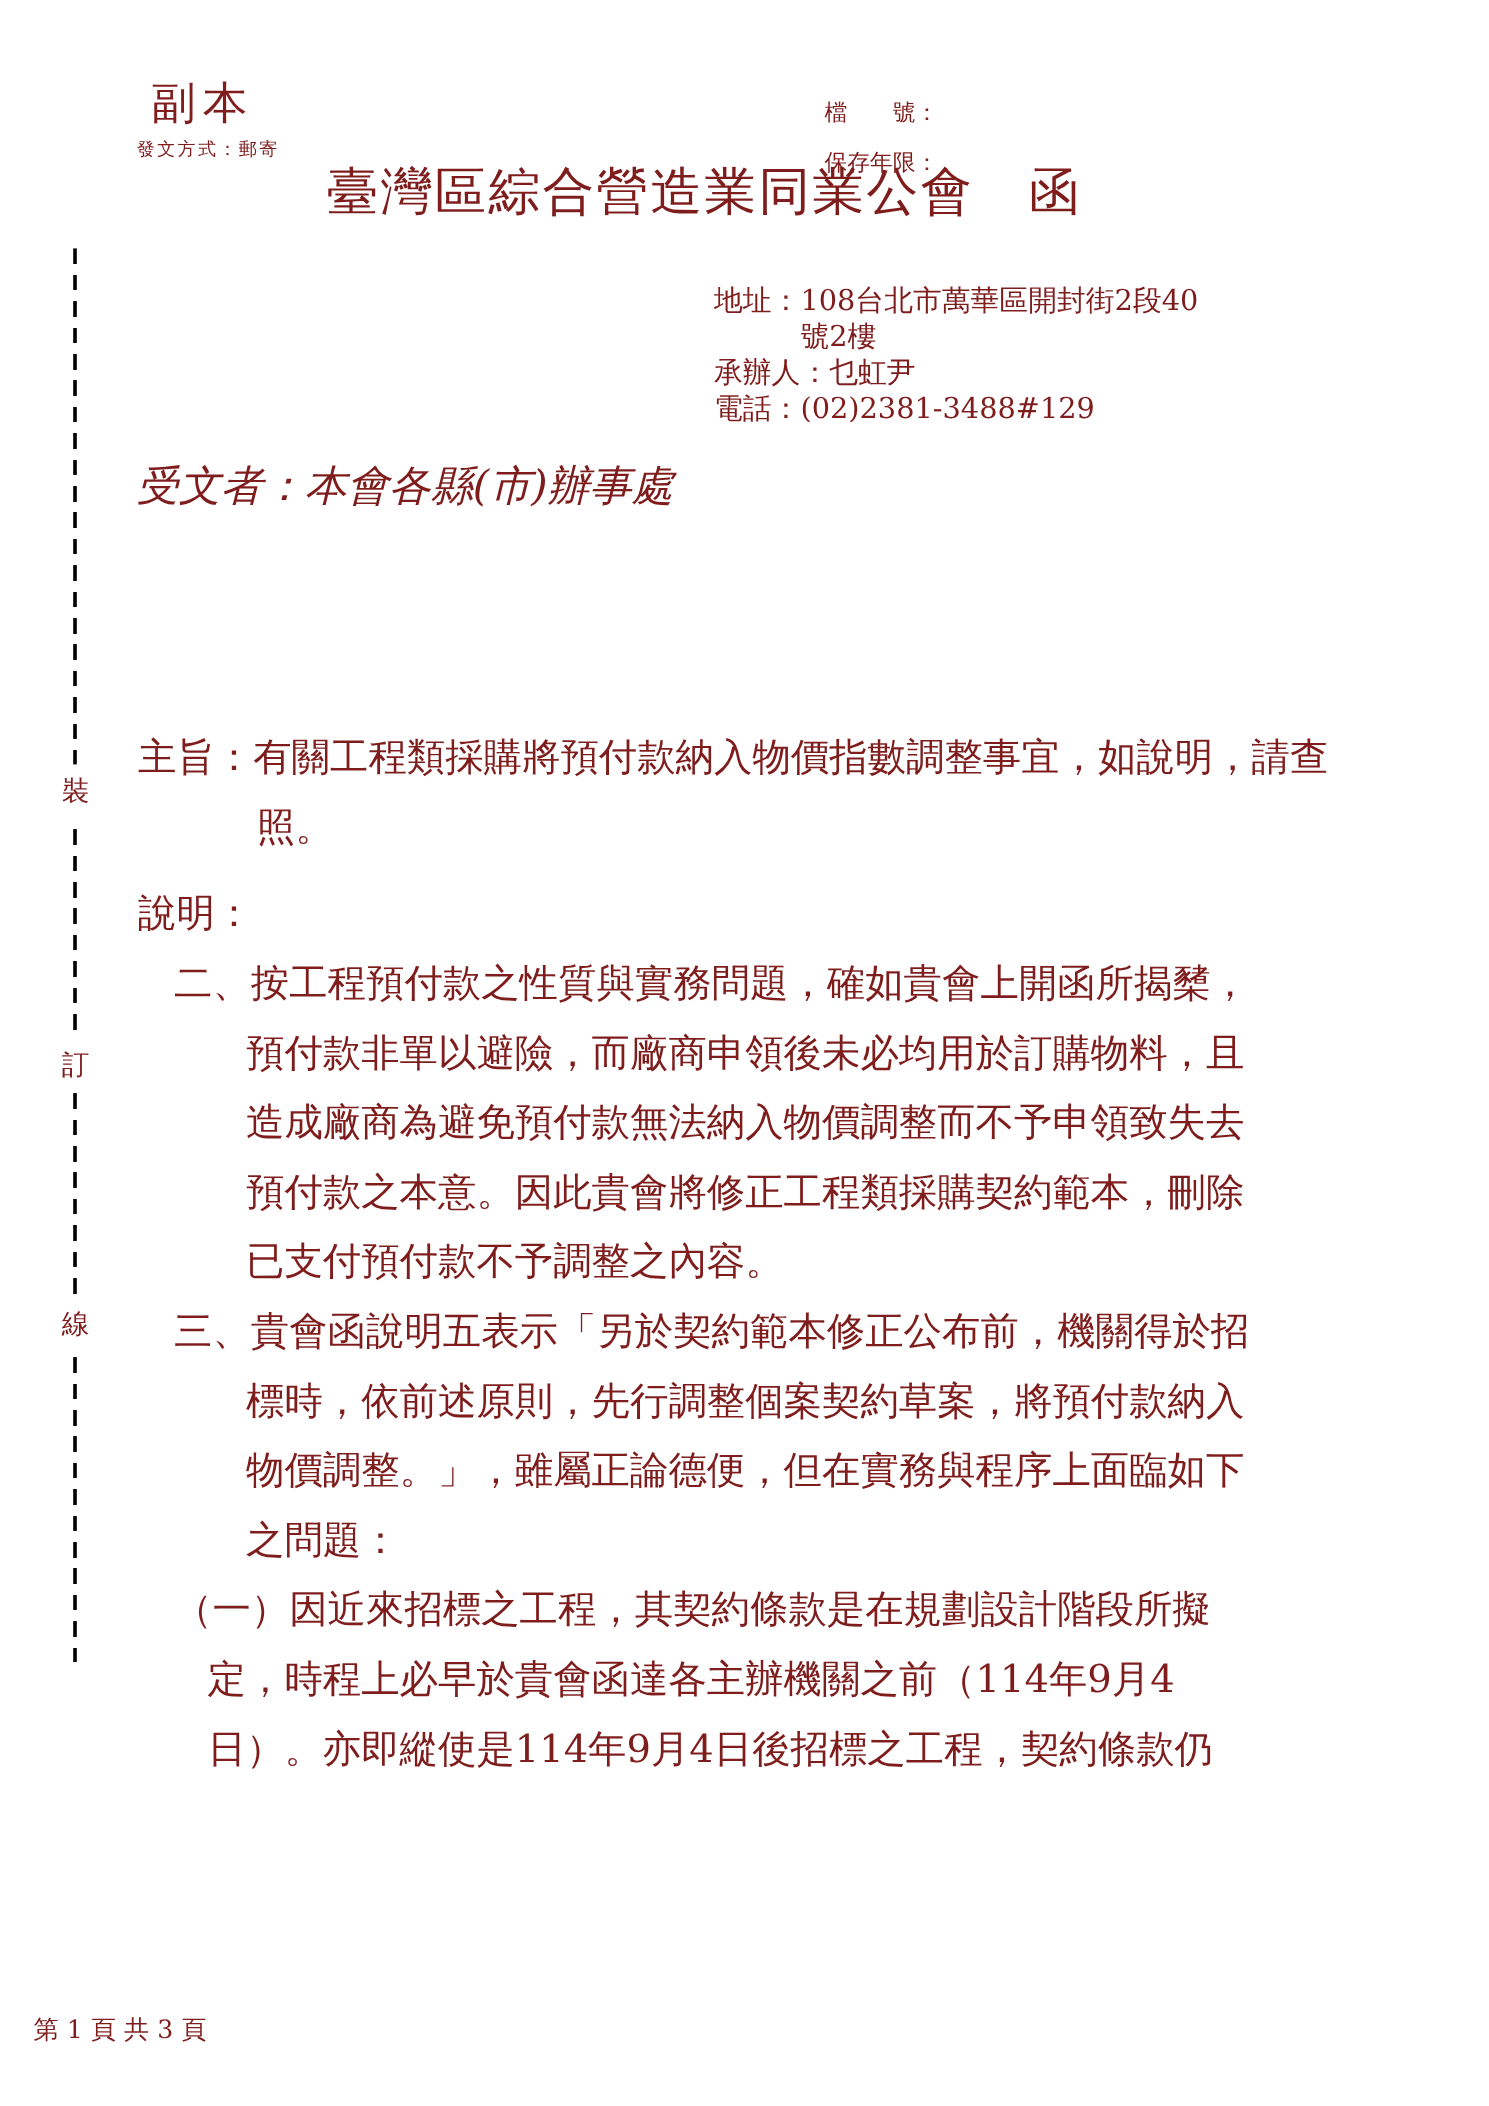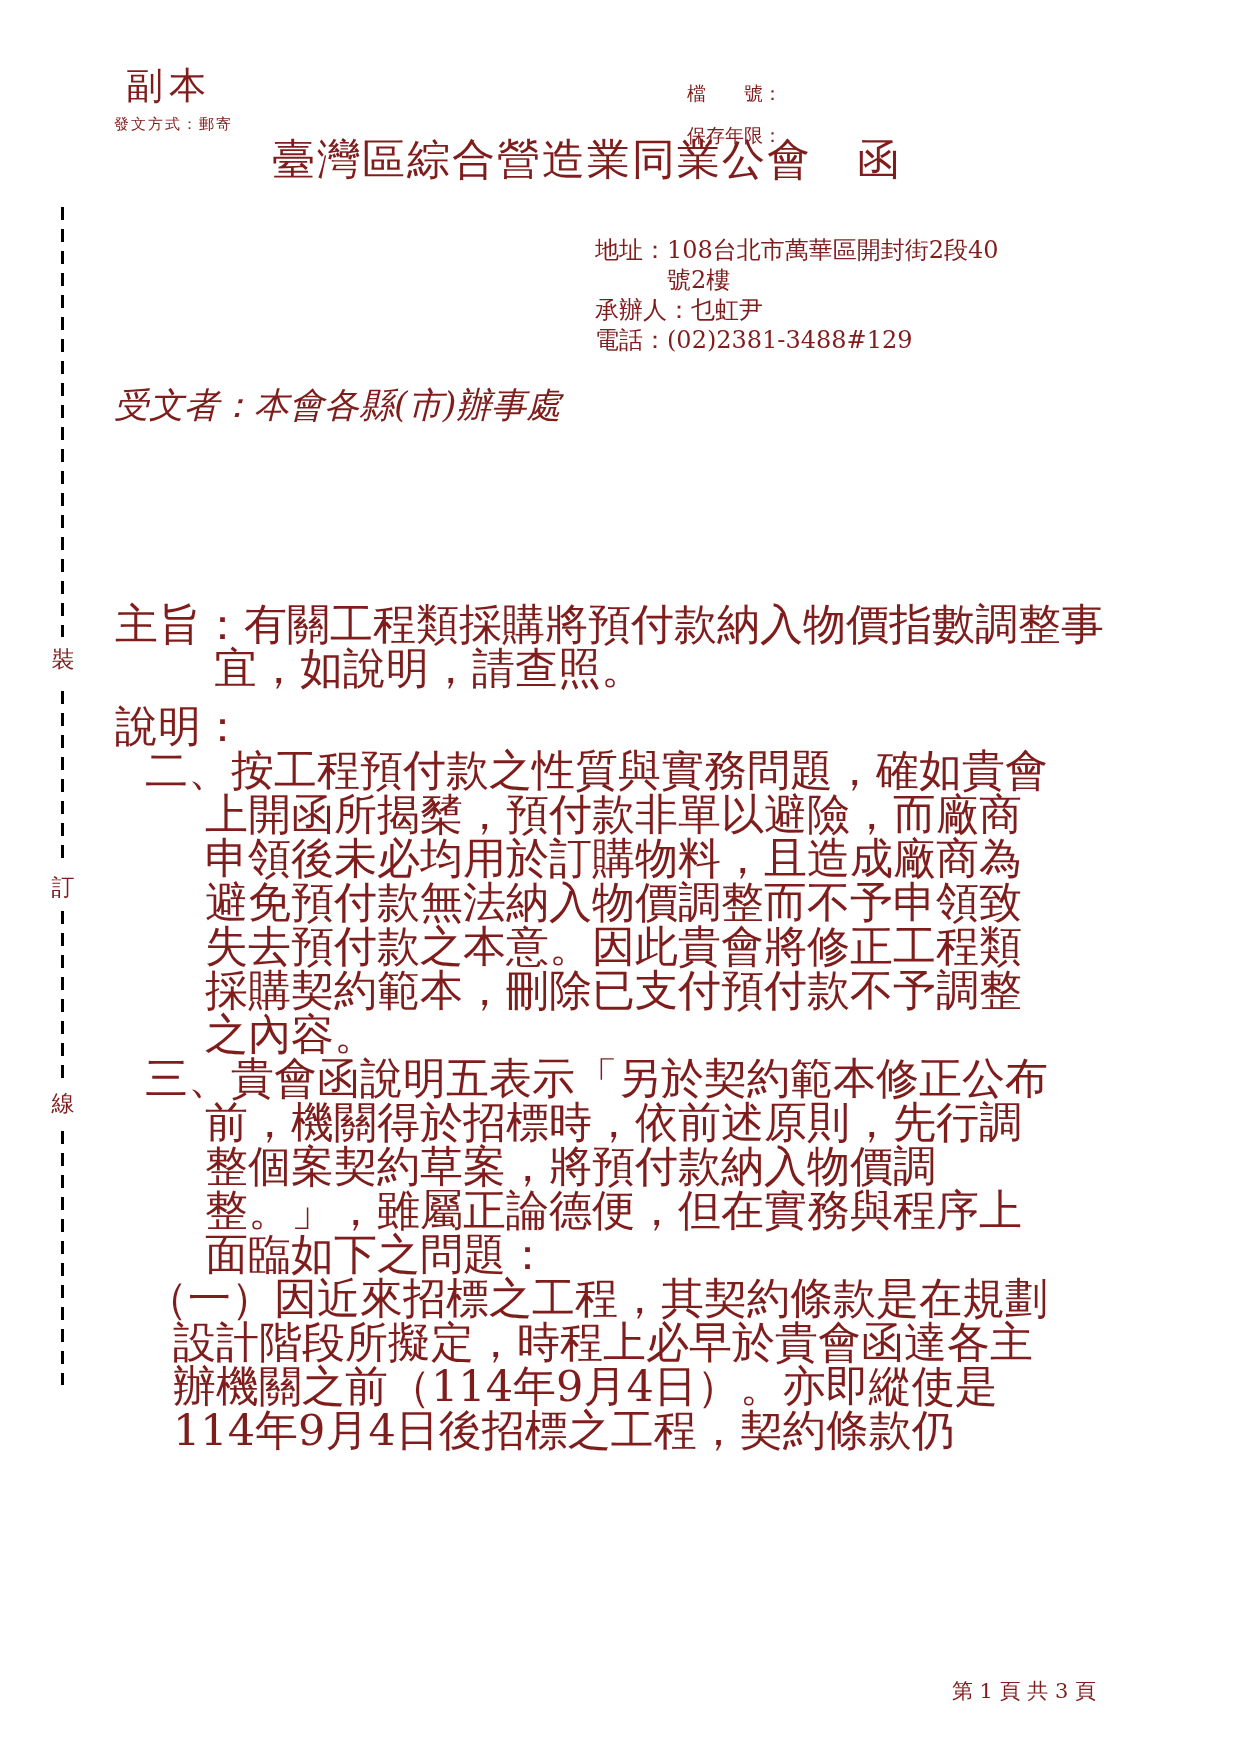--- a/index.html
+++ b/index.html
@@ -42,30 +42,30 @@
   .contact { position:absolute; left:595px; top:196px; font-size:24px; line-height:30px; }
   .contact .indent2 { margin-left:72px; }
 
   
   .recipient { position:absolute; left:114px; top:343px; font-size:35px;font-style:italic; }
 
   
   .meta { position:absolute; left:114px; top:392px; font-size:22px; line-height:29px; }
 
   
-  .body-block { position:absolute; left:115px; top:563px; width:960px; font-size:43px; line-height:44px; }
+  .body-block { position:absolute; left:115px; top:563px; width:960px; font-size:32px; line-height:58px; }
   .subject { margin:0; width:940px; padding-left:99px; text-indent:-99px; }
   .explain-label { margin:14px 0 0 0; }
   .items { margin-left:30px; width:905px; }
   .items p { margin:0; }
   .item { padding-left:60px; text-indent:-60px; }
   .subitem { padding-left:28px; text-indent:-28px; }
 
   
-  .footer { position:absolute; left:0; top:1638px; width:1096px; text-align:right; font-size:21px; }
+  .footer { position:absolute; left:0; top:1638px; width:1096px; text-align:left; font-size:21px;padding-left:28px; }
 </style>
 </head>
 <body>
 
 <div class="page">
 
   <div class="copy-label">副本</div>
   <div class="delivery-method">發文方式：郵寄</div>
 
   <div class="file-no">檔　　號：</div>

